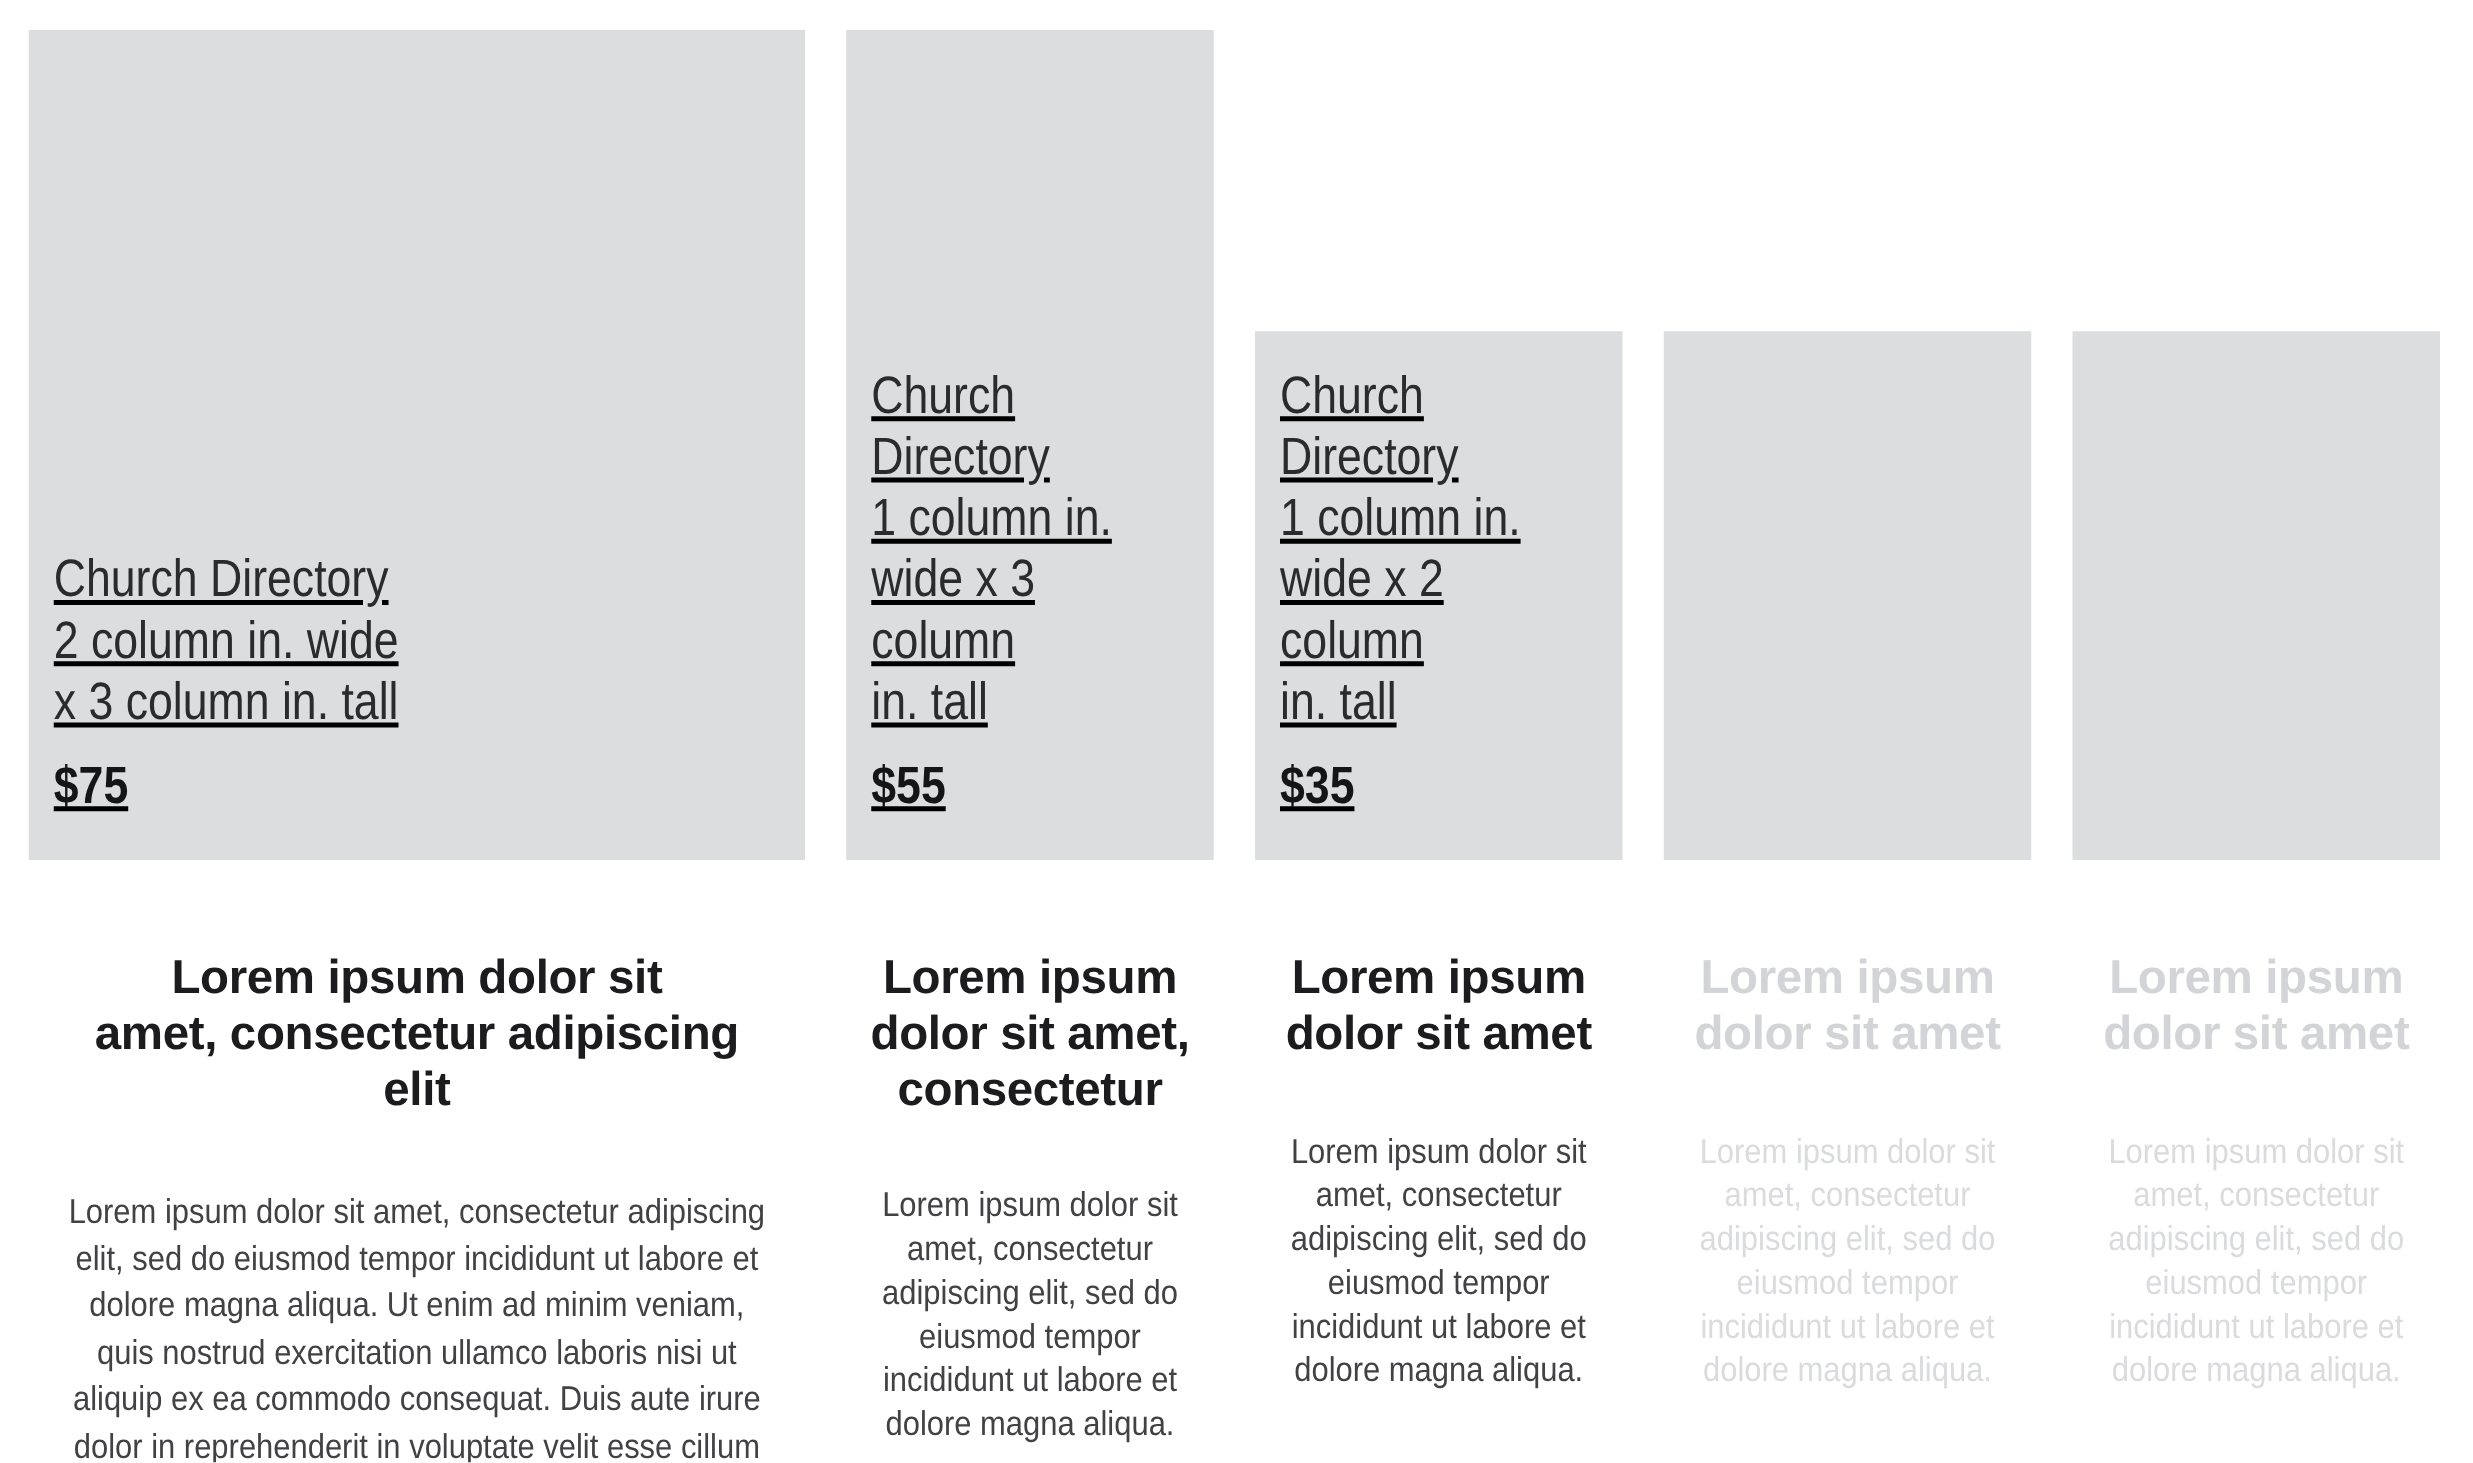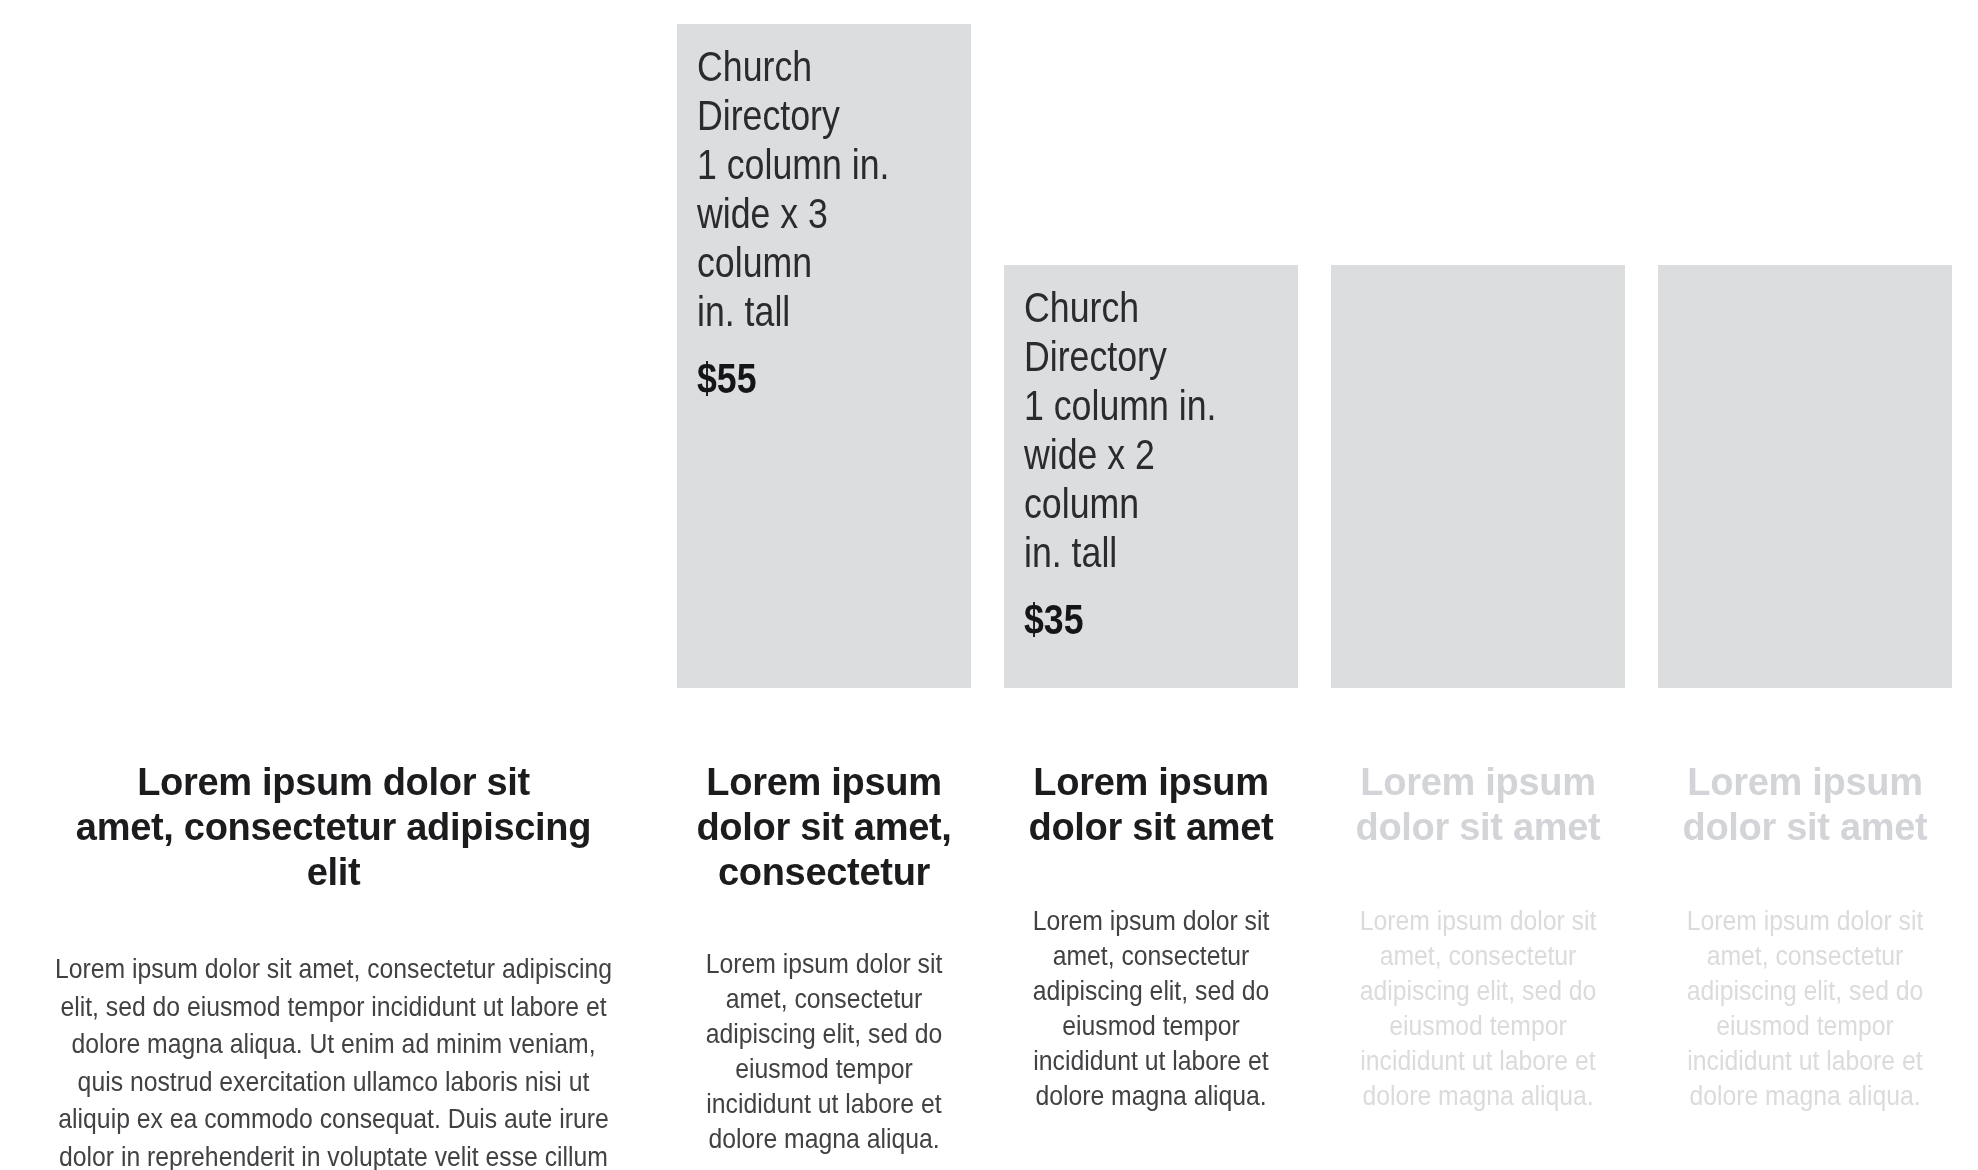--- a/index.html
+++ b/index.html
@@ -14,23 +14,24 @@
   .c1{left:23px;width:621px;}
   .c2{left:677px;width:294px;}
   .c3{left:1004px;width:294px;}
   .c4{left:1331px;width:294px;}
   .c5{left:1658px;width:294px;}
 
   
   .adbox{
     position:absolute;left:0;width:100%;
     background:#dcddde;
-    display:flex;flex-direction:column;align-items:flex-start;
+    display:flex;flex-direction:column;justify-content:flex-end;align-items:flex-start;
     box-sizing:border-box;
     padding:0 0 18px 20px;
+    text-decoration:underline;
   }
   .tall{top:24px;height:664px;}
   .short{top:265px;height:423px;}
 
   .adbox-text{
     transform:scaleX(0.85);
     transform-origin:left bottom;
     white-space:pre-line;
   }
   .adbox-label{
@@ -66,20 +67,28 @@
   
   .muted .heading{color:#d3d4d7;}
   .muted .body{color:#dadbdd;}
 </style>
 </head>
 <body>
 
 <div id="canvas">
 
   <div class="col c1">
+    <div class="adbox tall">
+      <div class="adbox-text">
+        <div class="adbox-label">Church Directory
+2 column in. wide
+x 3 column in. tall</div>
+        <div class="adbox-price">$75</div>
+      </div>
+    </div>
     <div class="heading">Lorem ipsum dolor sit
 amet, consectetur adipiscing
 elit</div>
     <div class="body">Lorem ipsum dolor sit amet, consectetur adipiscing
 elit, sed do eiusmod tempor incididunt ut labore et
 dolore magna aliqua. Ut enim ad minim veniam,
 quis nostrud exercitation ullamco laboris nisi ut
 aliquip ex ea commodo consequat. Duis aute irure
 dolor in reprehenderit in voluptate velit esse cillum</div>
   </div>

